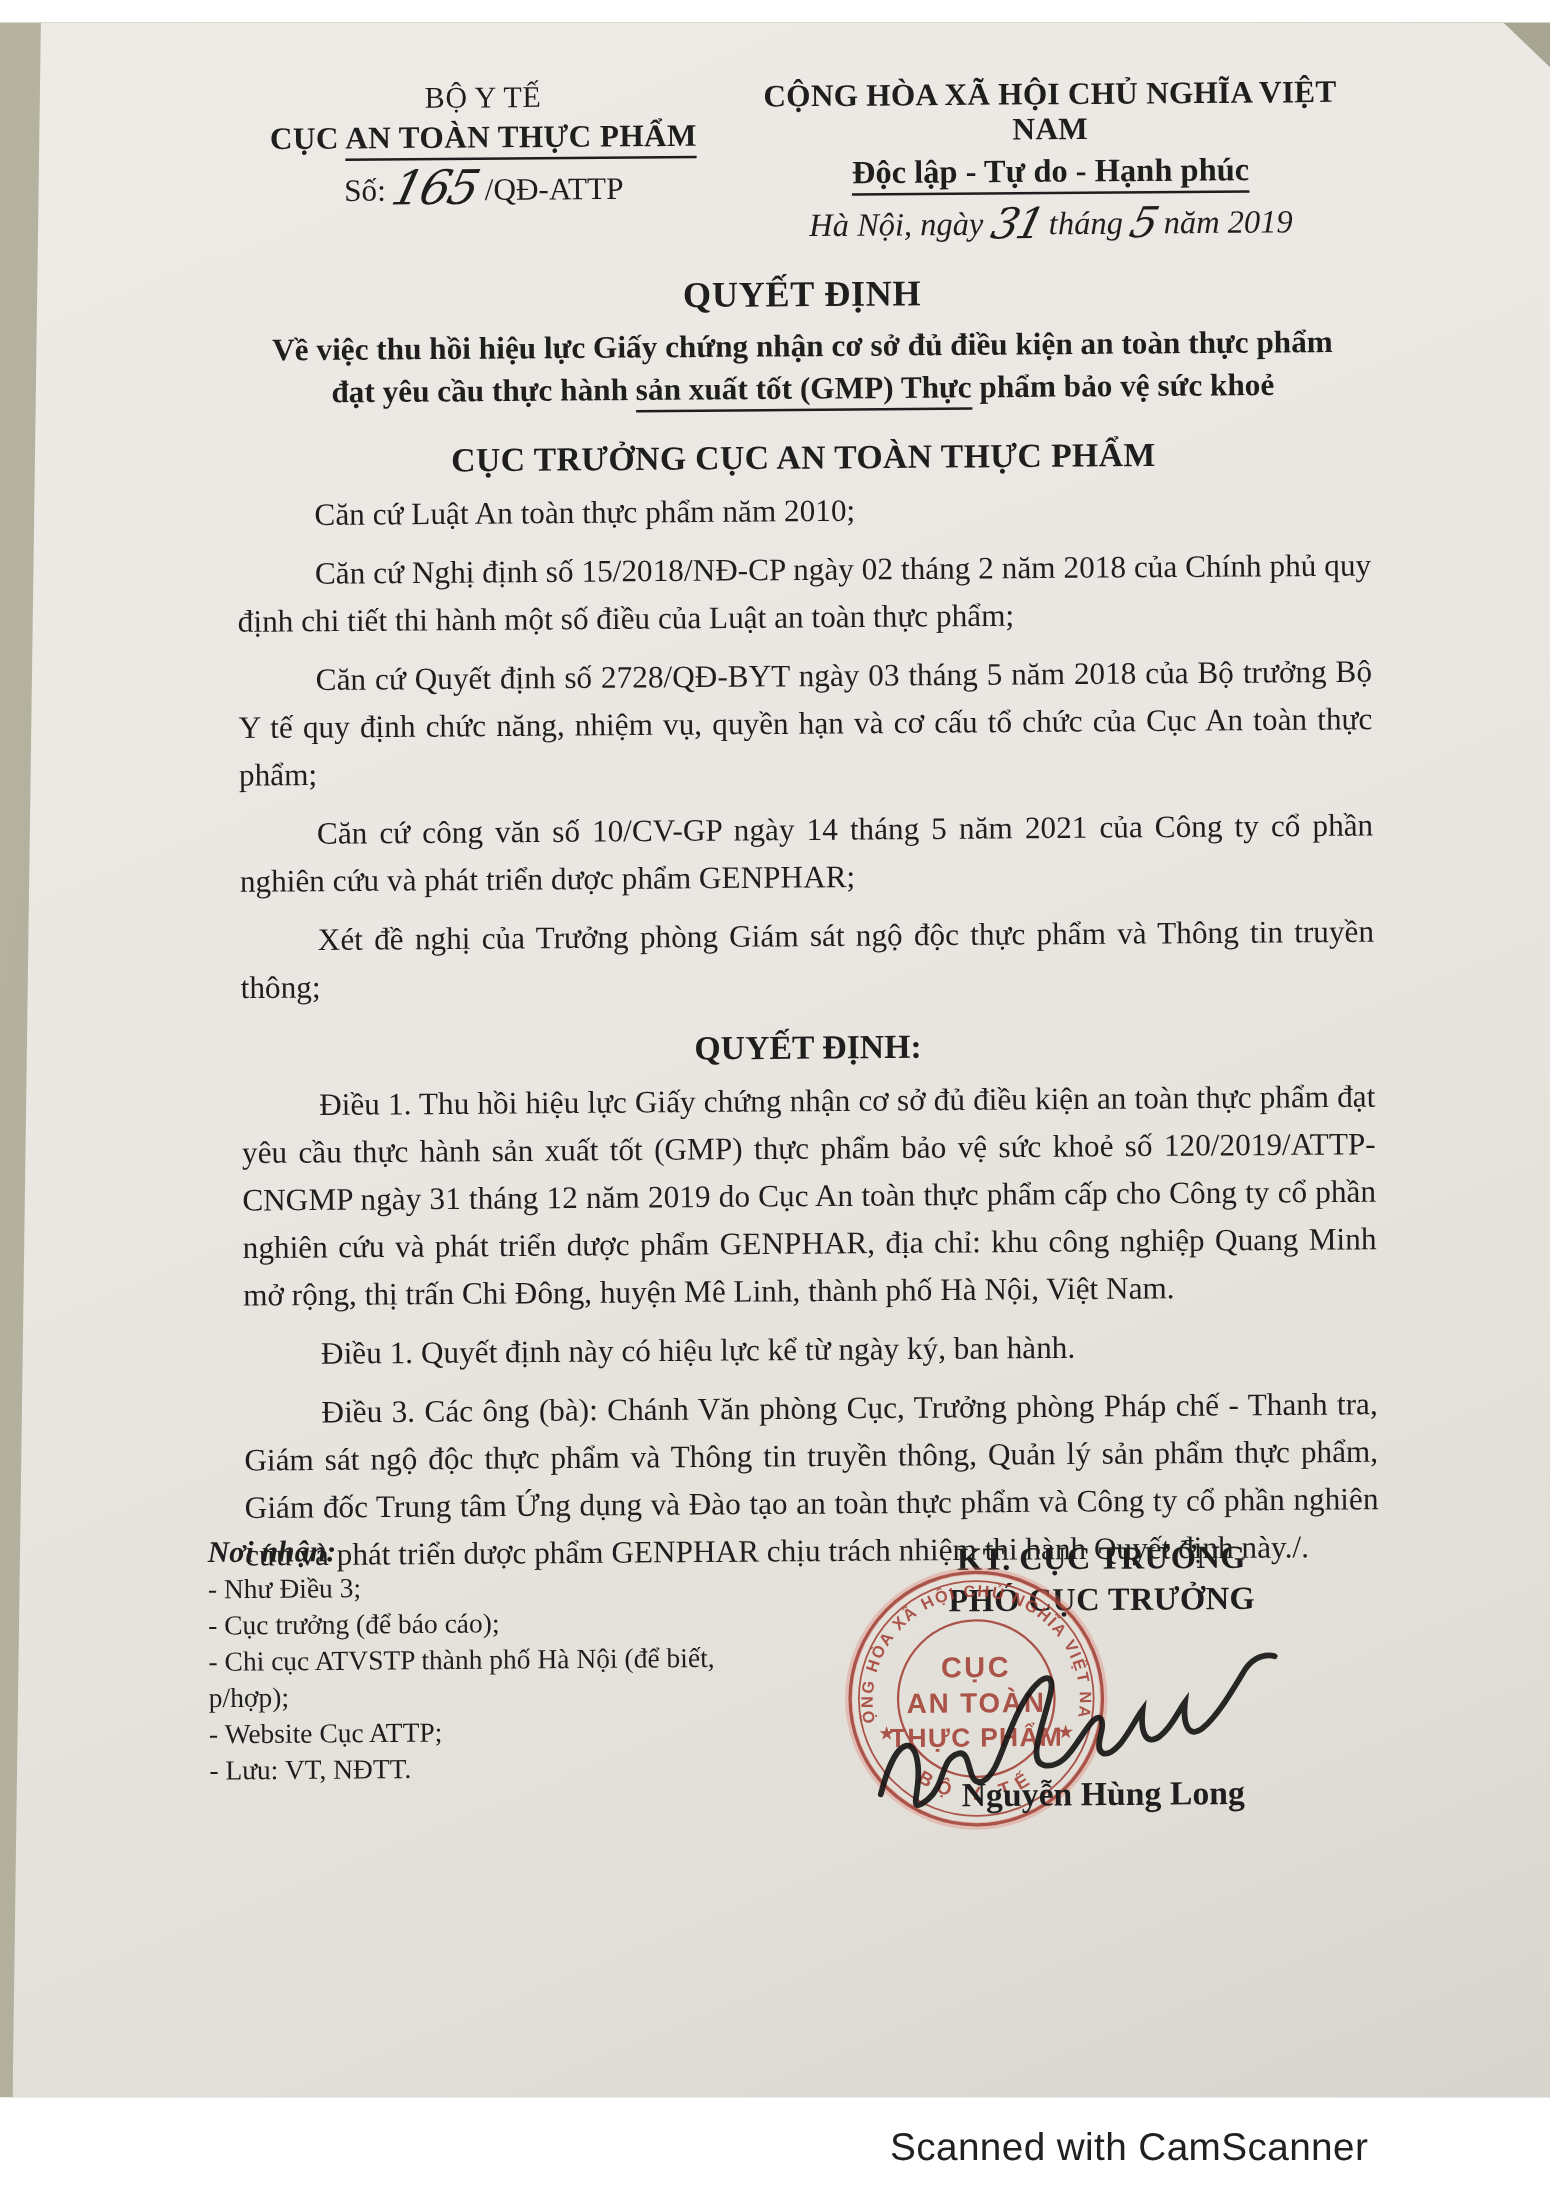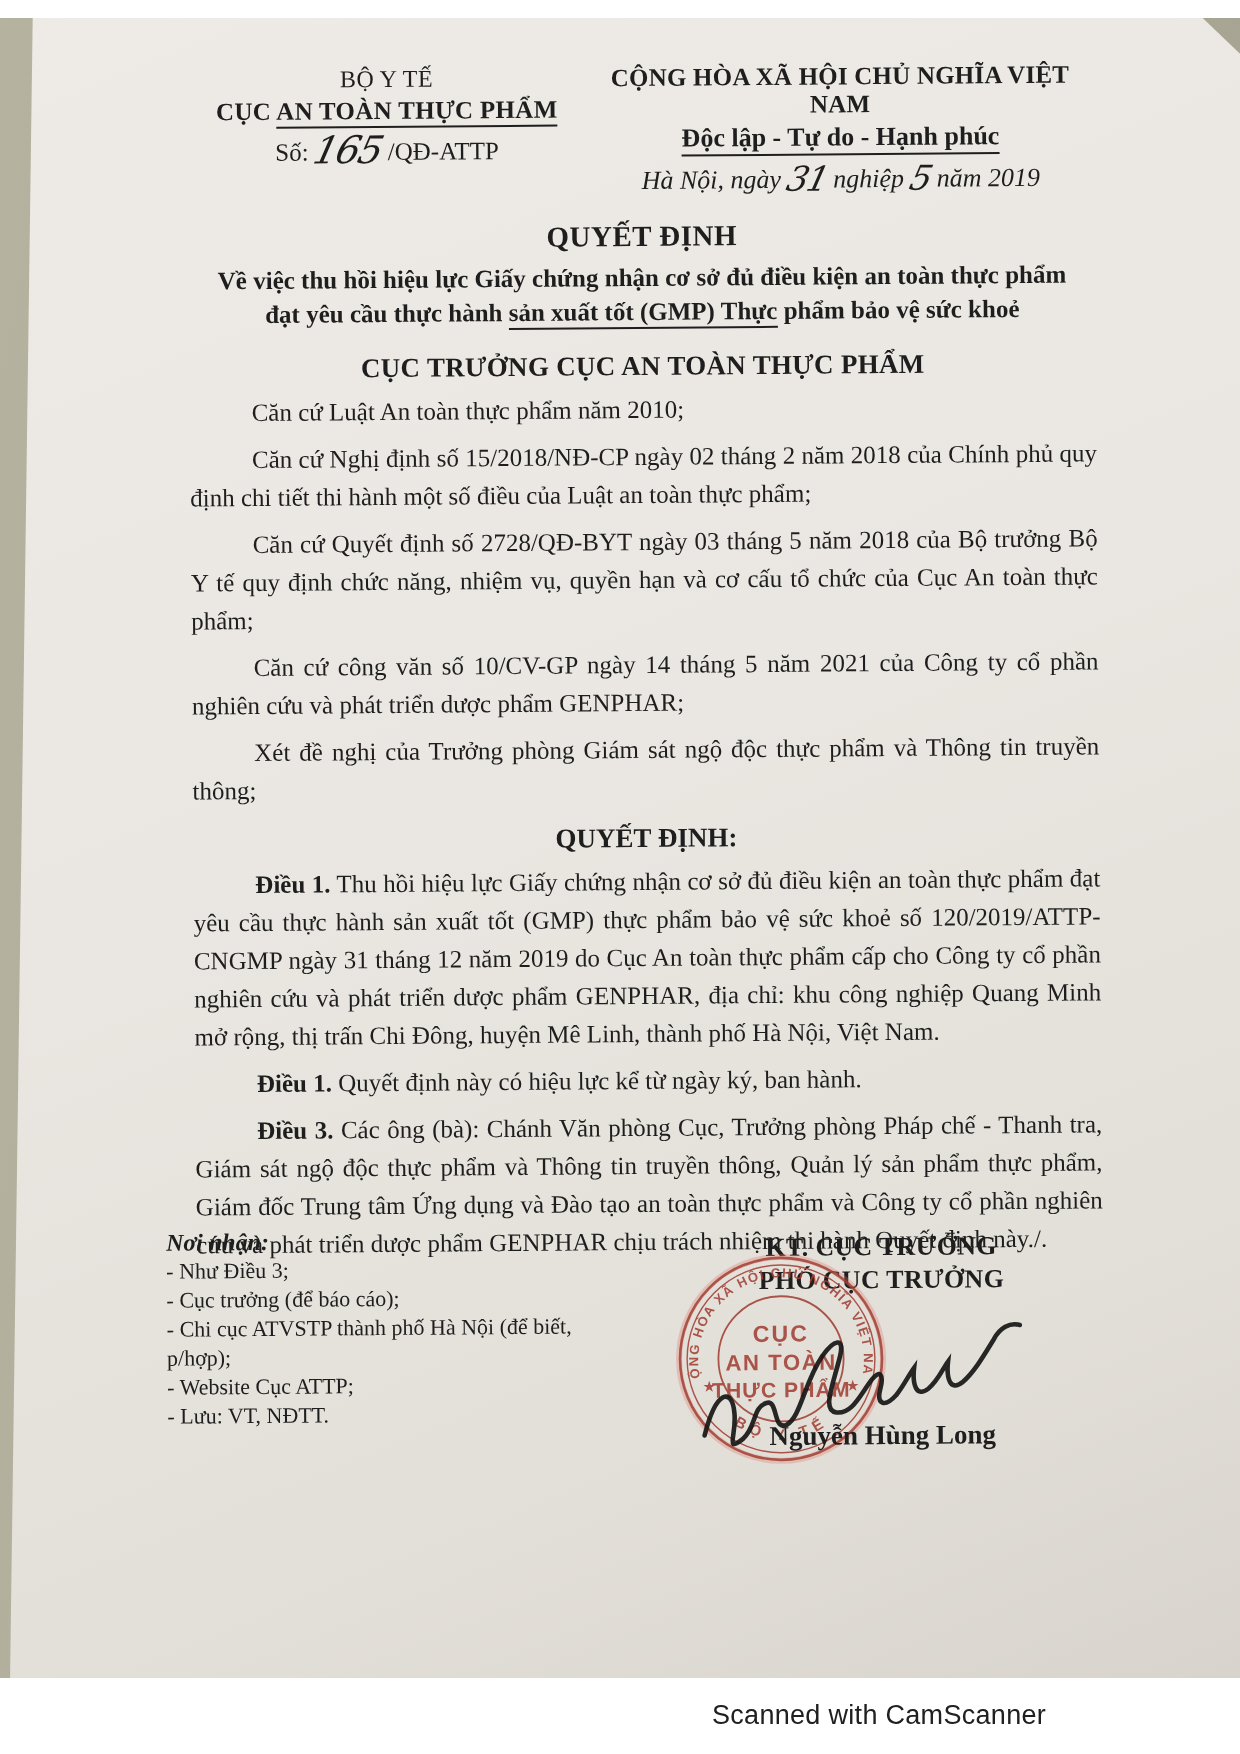--- a/index.html
+++ b/index.html
@@ -43,36 +43,36 @@
   
   .t-main{text-align:center;font-size:29px;font-weight:bold;margin-top:24px;letter-spacing:.5px;}
   .t-sub{text-align:center;font-size:25px;font-weight:bold;line-height:34px;margin-top:8px;}
   .t-issuer{text-align:center;font-size:27px;font-weight:bold;margin-top:22px;letter-spacing:.3px;}
   
   .para{
     font-size:25px;line-height:38px;text-align:justify;
     text-indent:62px;margin:9px 0 0 0;
   }
   .res-head{text-align:center;font-size:27px;font-weight:bold;margin-top:16px;}
-  .art-label{font-weight:bold;}
+  .art-label{font-weight:normal;}
   
   .recipients{position:absolute;left:133px;top:1208px;width:430px;}
   .rc-label{font-size:24px;font-weight:bold;font-style:italic;}
   .rc-item{font-size:22px;line-height:29px;}
   .sig-titles{position:absolute;left:598px;top:1214px;width:500px;text-align:center;
     font-size:26px;font-weight:bold;line-height:33px;letter-spacing:.3px;}
   .stamp{position:absolute;left:641px;top:1236px;width:212px;height:212px;opacity:.87;}
   .sig-scrawl{position:absolute;left:652px;top:1280px;width:345px;height:175px;}
   .sig-name{position:absolute;left:598px;top:1404px;width:500px;text-align:center;
     font-size:27px;font-weight:bold;}
   
   .wm-strip{position:absolute;left:0;top:1678px;width:1240px;height:76px;background:#ffffff;}
   .wm-text{
     position:absolute;left:712px;top:22px;font-family:"Liberation Sans",sans-serif;
-    font-size:27px;color:#202022;letter-spacing:.3px;
+    font-size:31px;color:#202022;letter-spacing:.3px;
   }
 </style>
 </head>
 <body>
 
 <div class="scan">
   <div class="paper">
     <div class="content">
 
       <div class="hdr">
@@ -84,21 +84,21 @@
             <span class="hand">165</span>
             <span>/QĐ-ATTP</span>
           </div>
         </div>
         <div class="hdr-right">
           <div class="h-nat1">CỘNG HÒA XÃ HỘI CHỦ NGHĨA VIỆT NAM</div>
           <div class="h-nat2"><span class="u">Độc lập - Tự do - Hạnh phúc</span></div>
           <div class="h-date">
             <span>Hà Nội, ngày</span>
             <span class="hand hand2">31</span>
-            <span>nghiệp</span>
+            <span>tháng</span>
             <span class="hand hand2">5</span>
             <span>năm 2019</span>
           </div>
         </div>
       </div>
 
       <div class="t-main">QUYẾT ĐỊNH</div>
       <div class="t-sub">
         <div>Về việc thu hồi hiệu lực Giấy chứng nhận cơ sở đủ điều kiện an toàn thực phẩm</div>
         <div><span>đạt yêu cầu thực hành </span><span class="u">sản xuất tốt (GMP) Thực</span><span> phẩm bảo vệ sức khoẻ</span></div>

